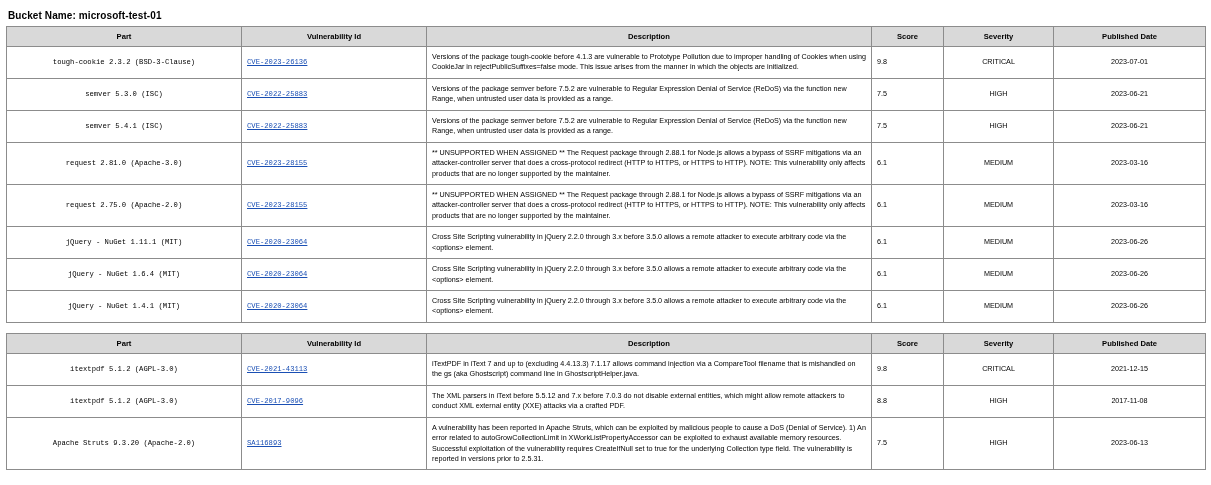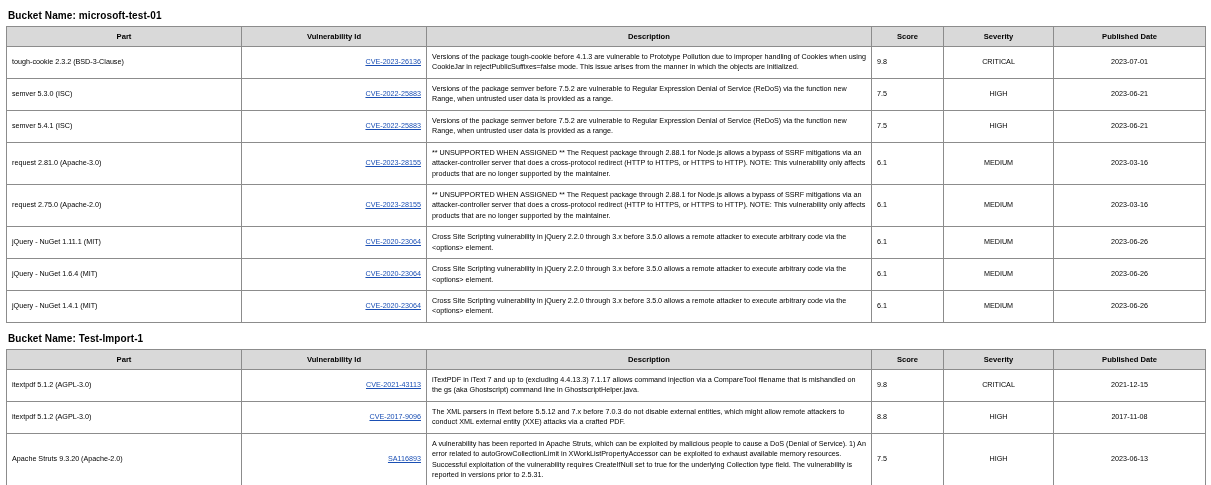--- a/index.html
+++ b/index.html
@@ -37,22 +37,22 @@
     padding: 5px 3px;
     vertical-align: middle;
   }
   table.vuln-table td {
     border: 1px solid #8c8c8c;
     font-size: 7.2px;
     padding: 5px 5px;
     vertical-align: middle;
     line-height: 1.45;
   }
-  td.c-part { text-align: left; }
-  td.c-vid  { text-align: right; }
+  td.c-part { text-align: center; font-family: Liberation Mono, monospace; }
+  td.c-vid  { text-align: left; font-family: Liberation Mono, monospace; }
   td.c-desc { text-align: left; }
   td.c-score { text-align: left; }
   td.c-sev  { text-align: center; }
   td.c-date { text-align: center; }
   a.cve-link {
     color: #1a4fb4;
     text-decoration: underline;
     font-size: 7.2px;
   }
   .col-part  { width: 235px; }
@@ -150,21 +150,20 @@
             <td class="c-vid"><a class="cve-link" href="#">CVE-2020-23064</a></td>
             <td class="c-desc">Cross Site Scripting vulnerability in jQuery 2.2.0 through 3.x before 3.5.0 allows a remote attacker to execute arbitrary code via the &lt;options&gt; element.</td>
             <td class="c-score">6.1</td>
             <td class="c-sev">MEDIUM</td>
             <td class="c-date">2023-06-26</td>
           </tr>
         </tbody>
       </table>
     </div>
     <div class="section">
-      <div class="bucket-title">Bucket Name: Test-Import-1</div>
       <table class="vuln-table">
         <colgroup>
           <col class="col-part">
           <col class="col-vid">
           <col class="col-desc">
           <col class="col-score">
           <col class="col-sev">
           <col class="col-date">
         </colgroup>
         <thead>

